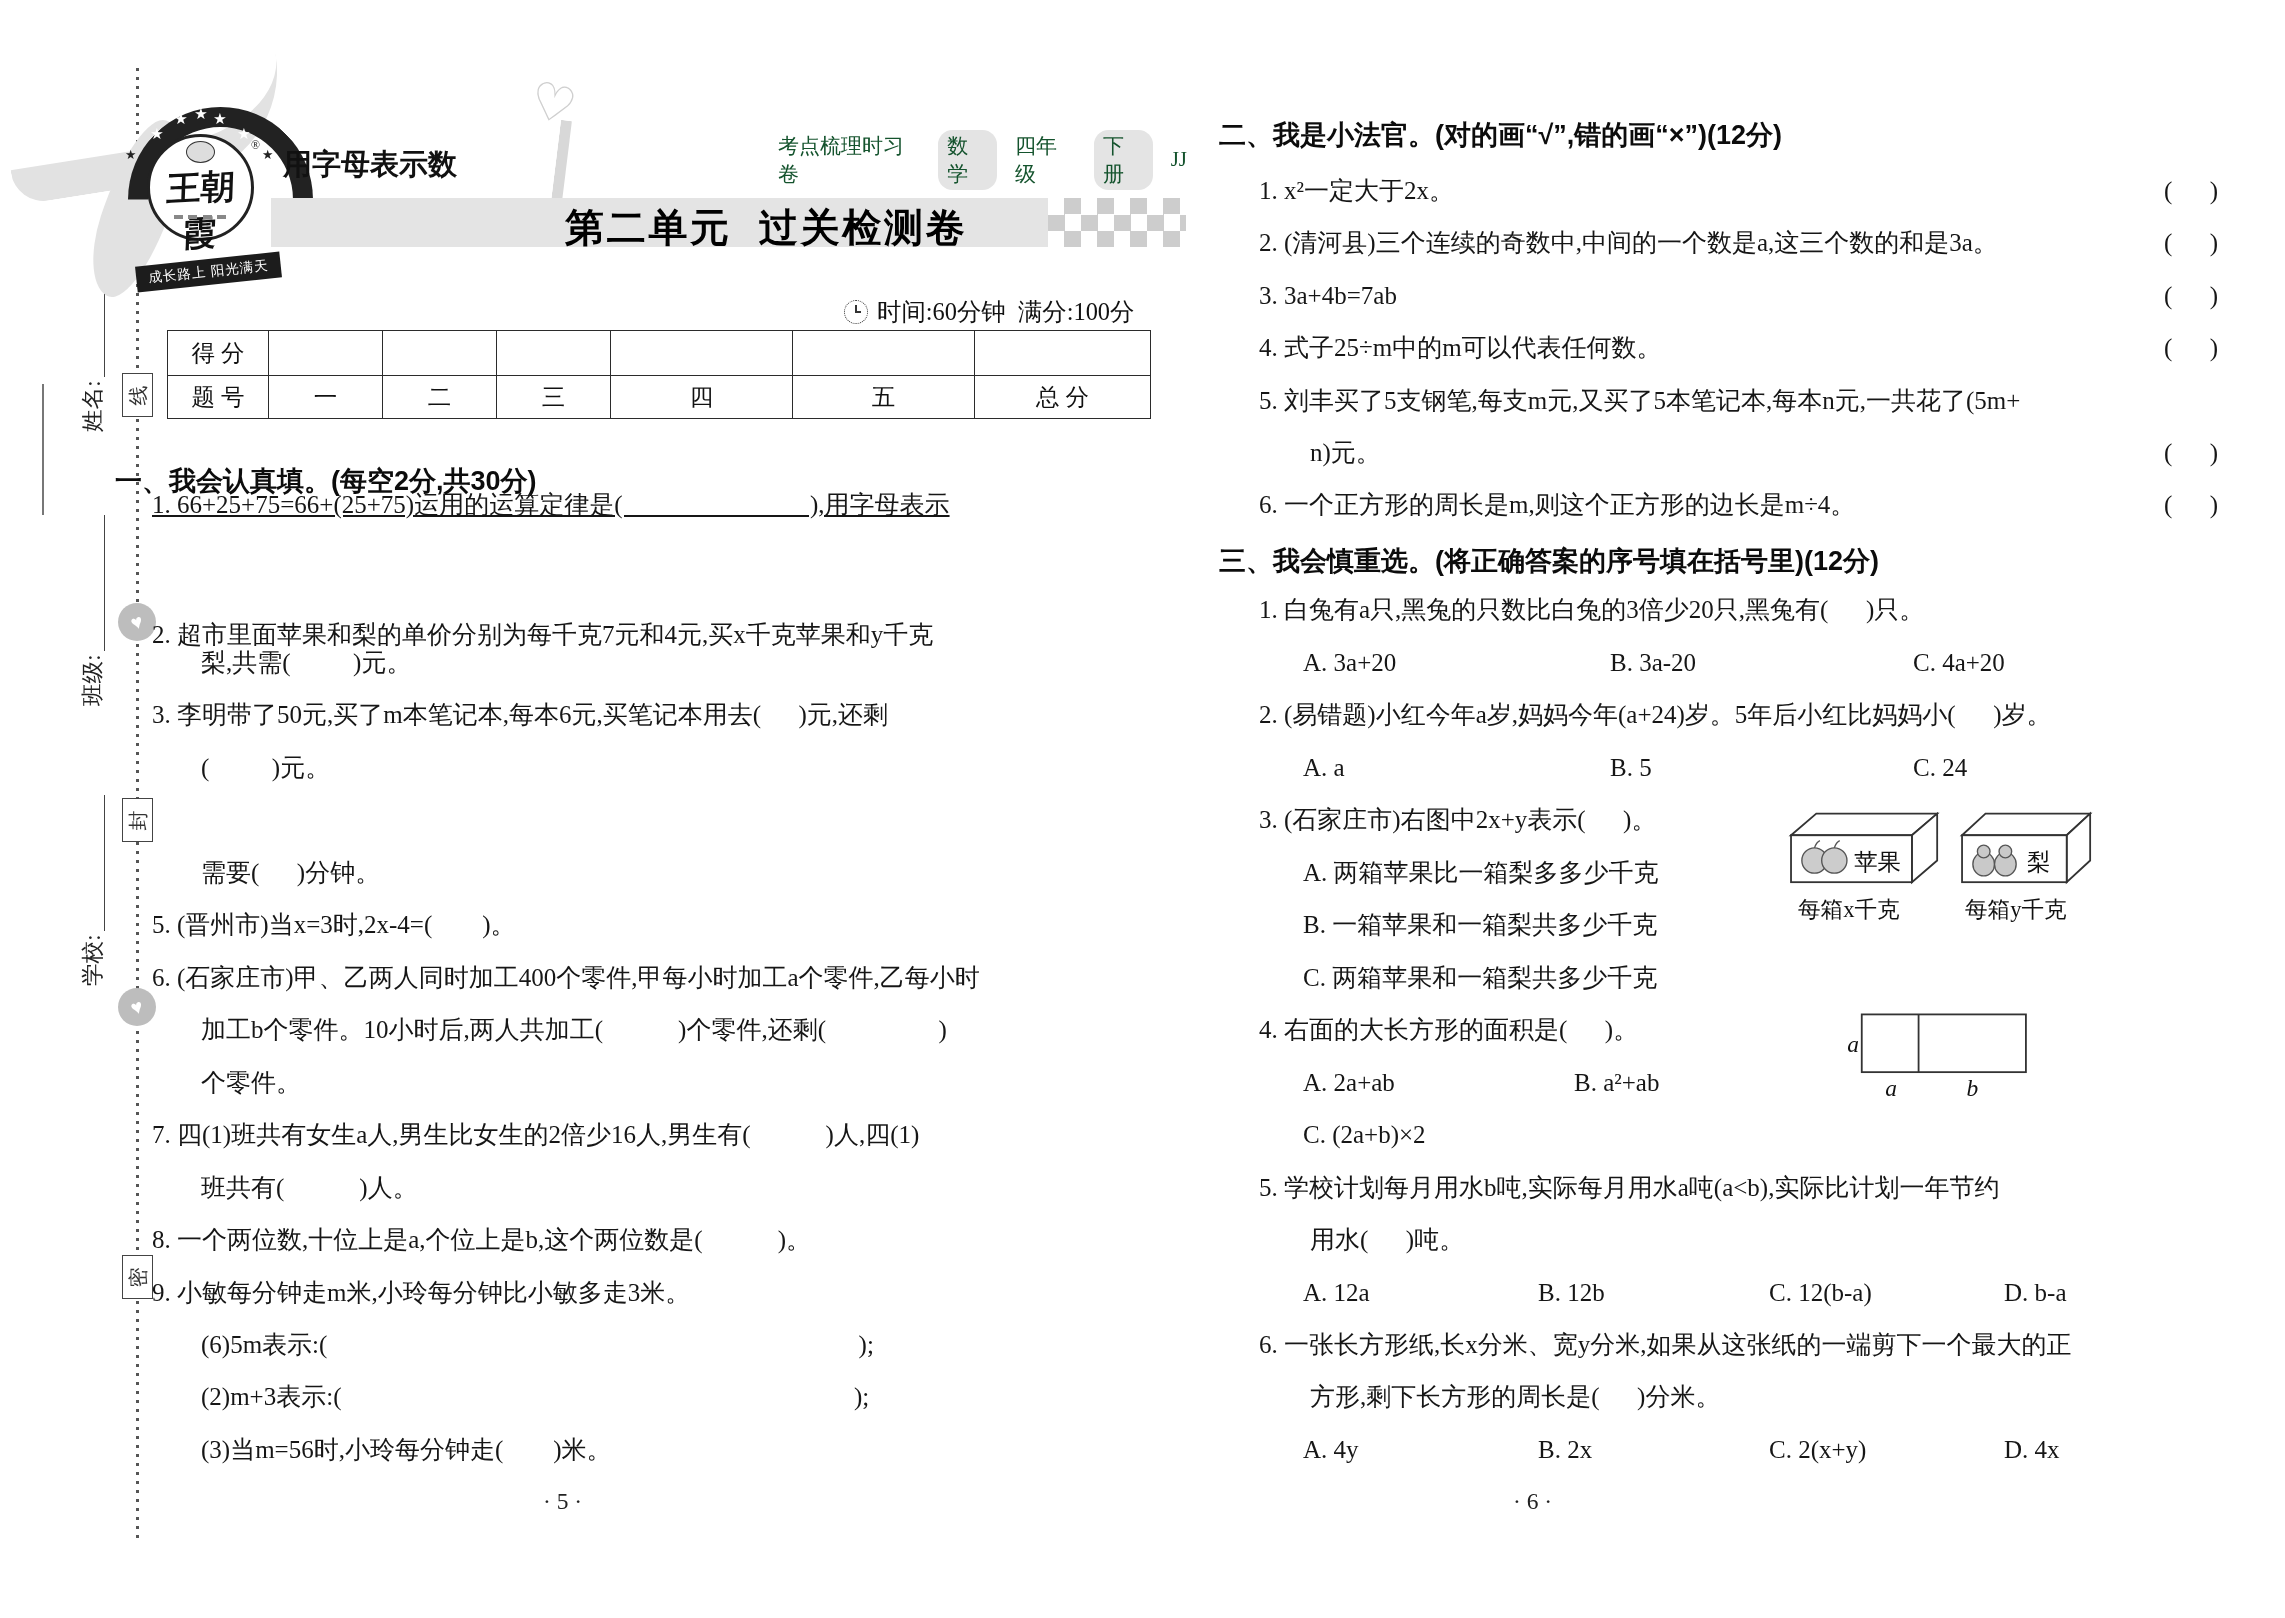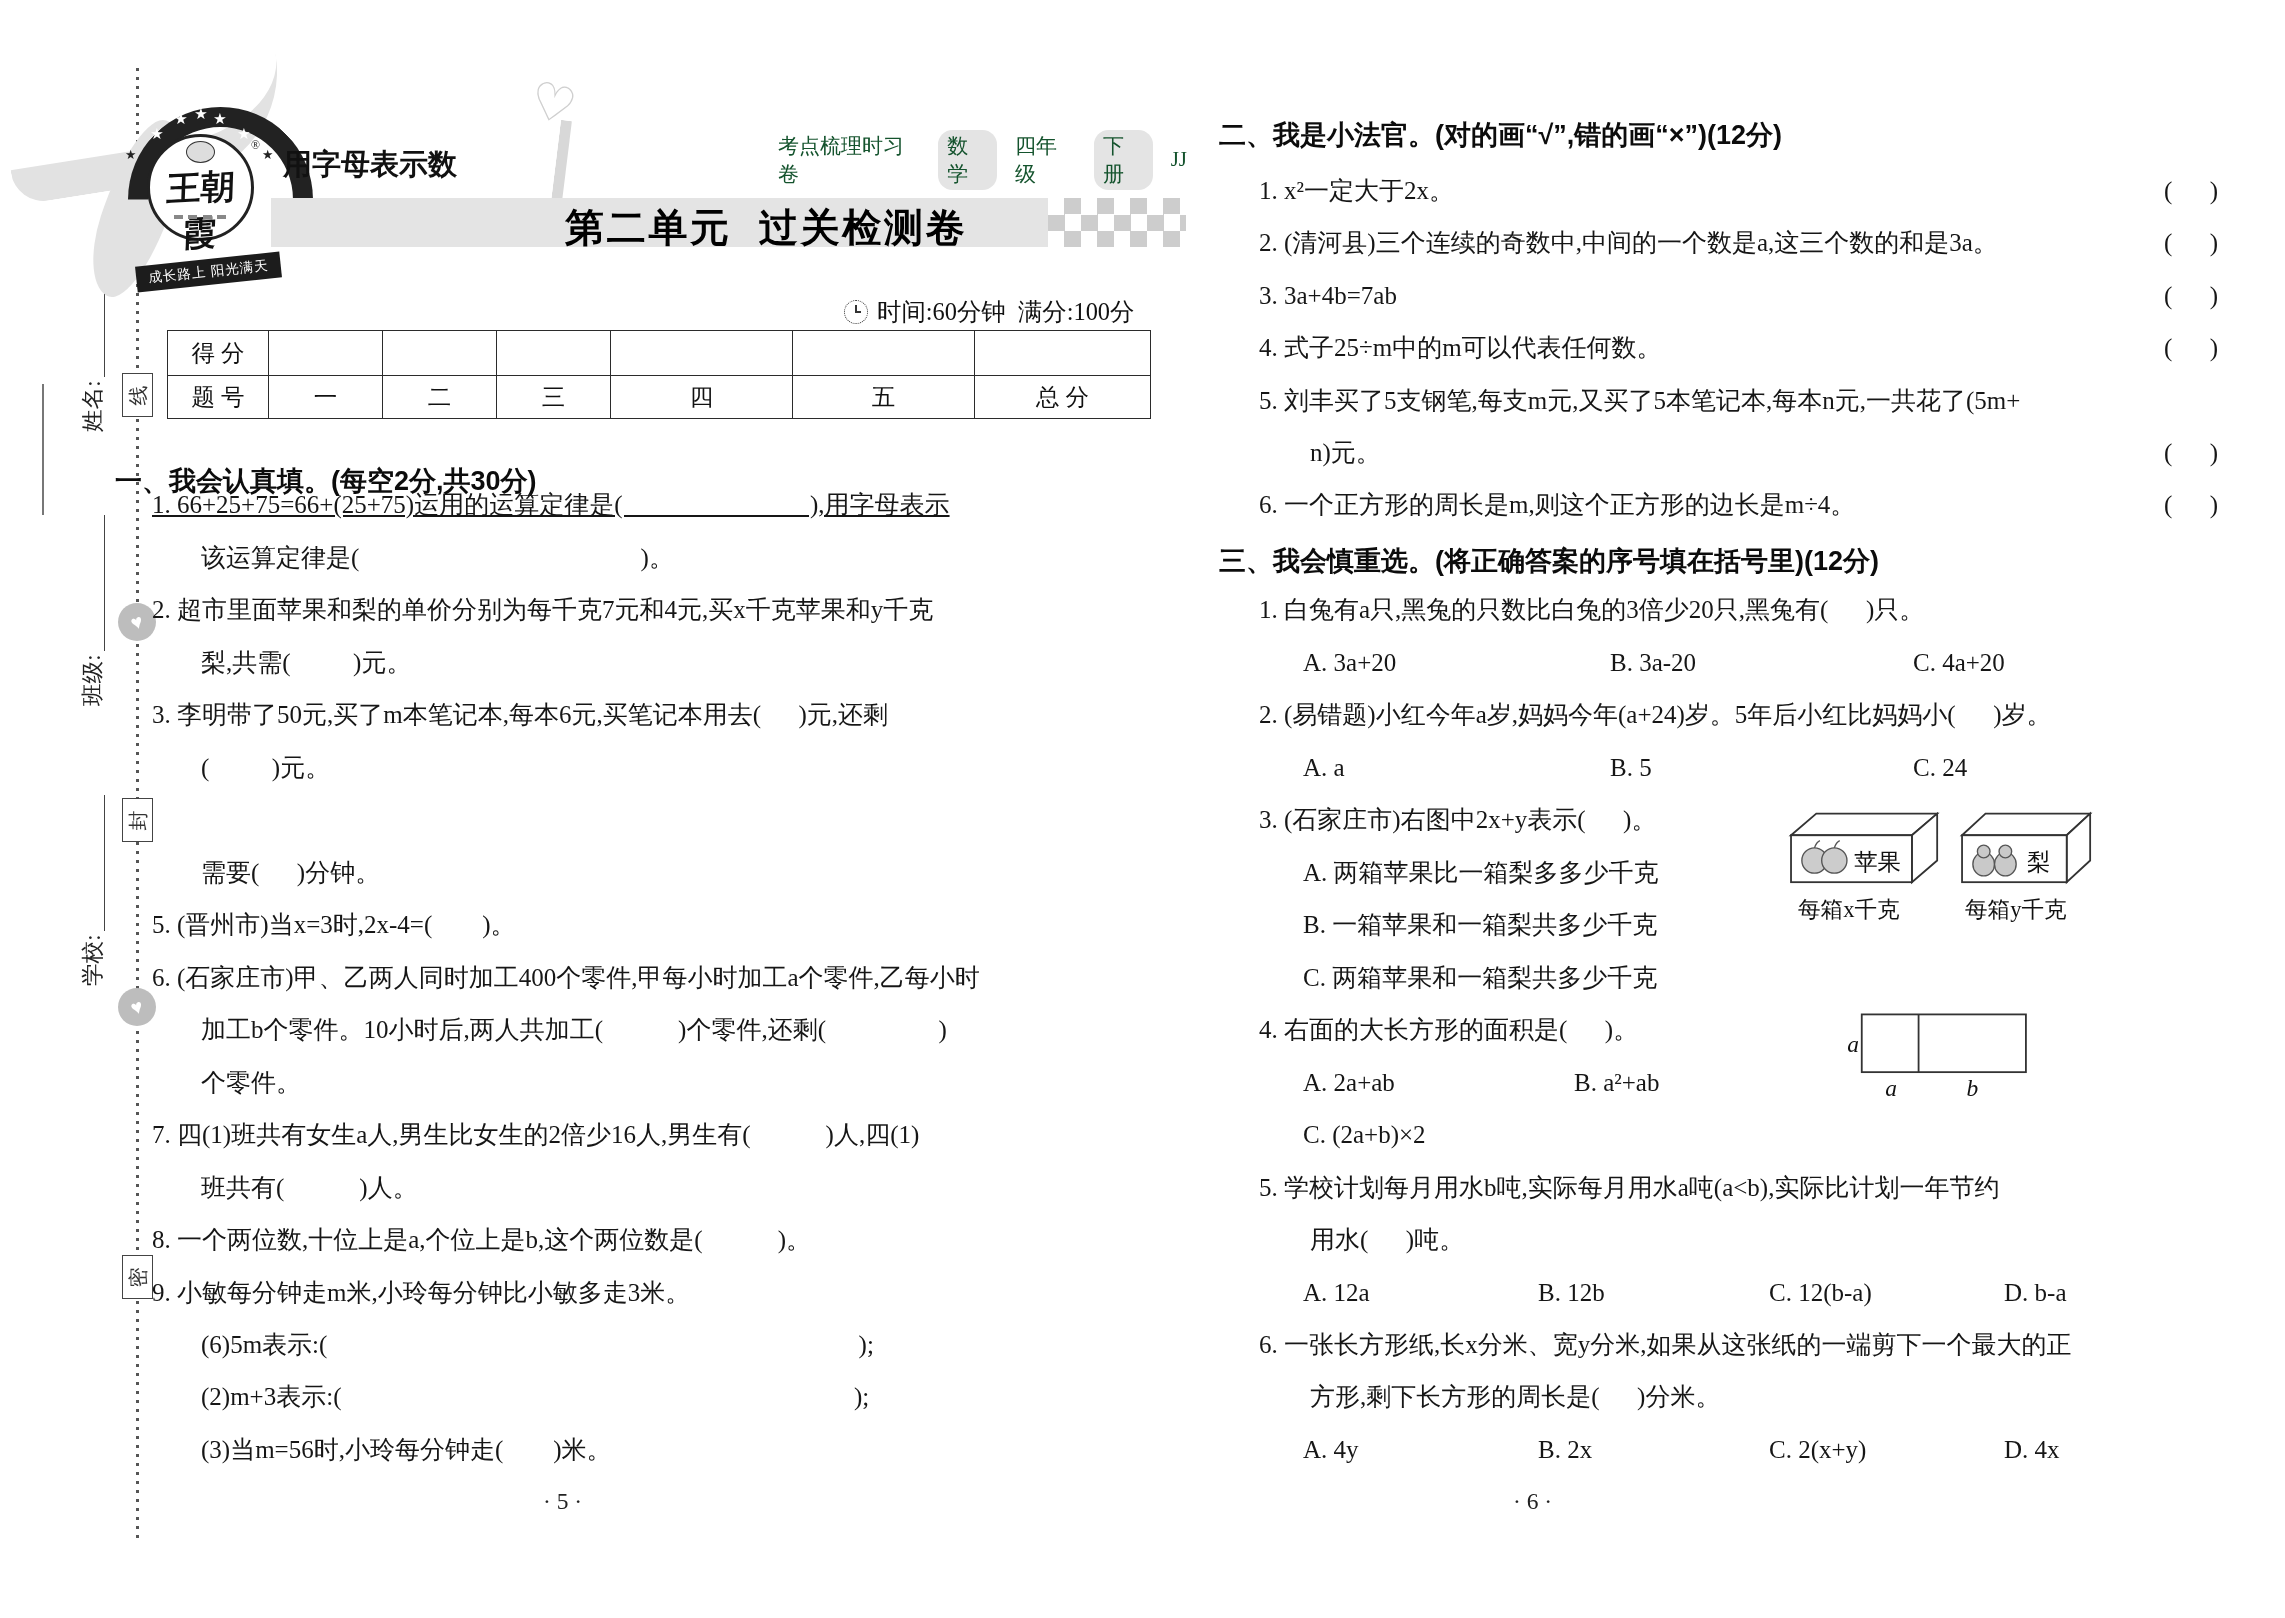--- a/index.html
+++ b/index.html
@@ -159,22 +159,21 @@
       <td style="width:113px;">三</td>
       <td style="width:181px;">四</td>
       <td style="width:181px;">五</td>
       <td style="width:175px;">总 分</td>
     </tr>
   </tbody>
     </table>
 
   <div class="hd" style="left:115px;top:464px;">一、我会认真填。(每空2分,共30分)</div>
   <div class="ln" style="left:152px;top:488px;text-decoration:underline;">1. 66+25+75=66+(25+75)运用的运算定律是(                              ),用字母表示</div>
-  <div class="ln" style="left:201px;top:541px;">该运算定律是(                                             )。</div>
-  <div class="ln" style="left:152px;top:593px;">2. 超市里面苹果和梨的单价分别为每千克7元和4元,买x千克苹果和y千克</div>
+  <div class="ln" style="left:152px;top:618px;">2. 超市里面苹果和梨的单价分别为每千克7元和4元,买x千克苹果和y千克</div>
   <div class="ln" style="left:201px;top:646px;">梨,共需(          )元。</div>
   <div class="ln" style="left:152px;top:698px;">3. 李明带了50元,买了m本笔记本,每本6元,买笔记本用去(      )元,还剩</div>
   <div class="ln" style="left:201px;top:751px;">(          )元。</div>
   <div class="ln" style="left:201px;top:856px;">需要(      )分钟。</div>
   <div class="ln" style="left:152px;top:908px;">5. (晋州市)当x=3时,2x-4=(        )。</div>
   <div class="ln" style="left:152px;top:961px;">6. (石家庄市)甲、乙两人同时加工400个零件,甲每小时加工a个零件,乙每小时</div>
   <div class="ln" style="left:201px;top:1013px;">加工b个零件。10小时后,两人共加工(            )个零件,还剩(                  )</div>
   <div class="ln" style="left:201px;top:1066px;">个零件。</div>
   <div class="ln" style="left:152px;top:1118px;">7. 四(1)班共有女生a人,男生比女生的2倍少16人,男生有(            )人,四(1)</div>
   <div class="ln" style="left:201px;top:1171px;">班共有(            )人。</div>

